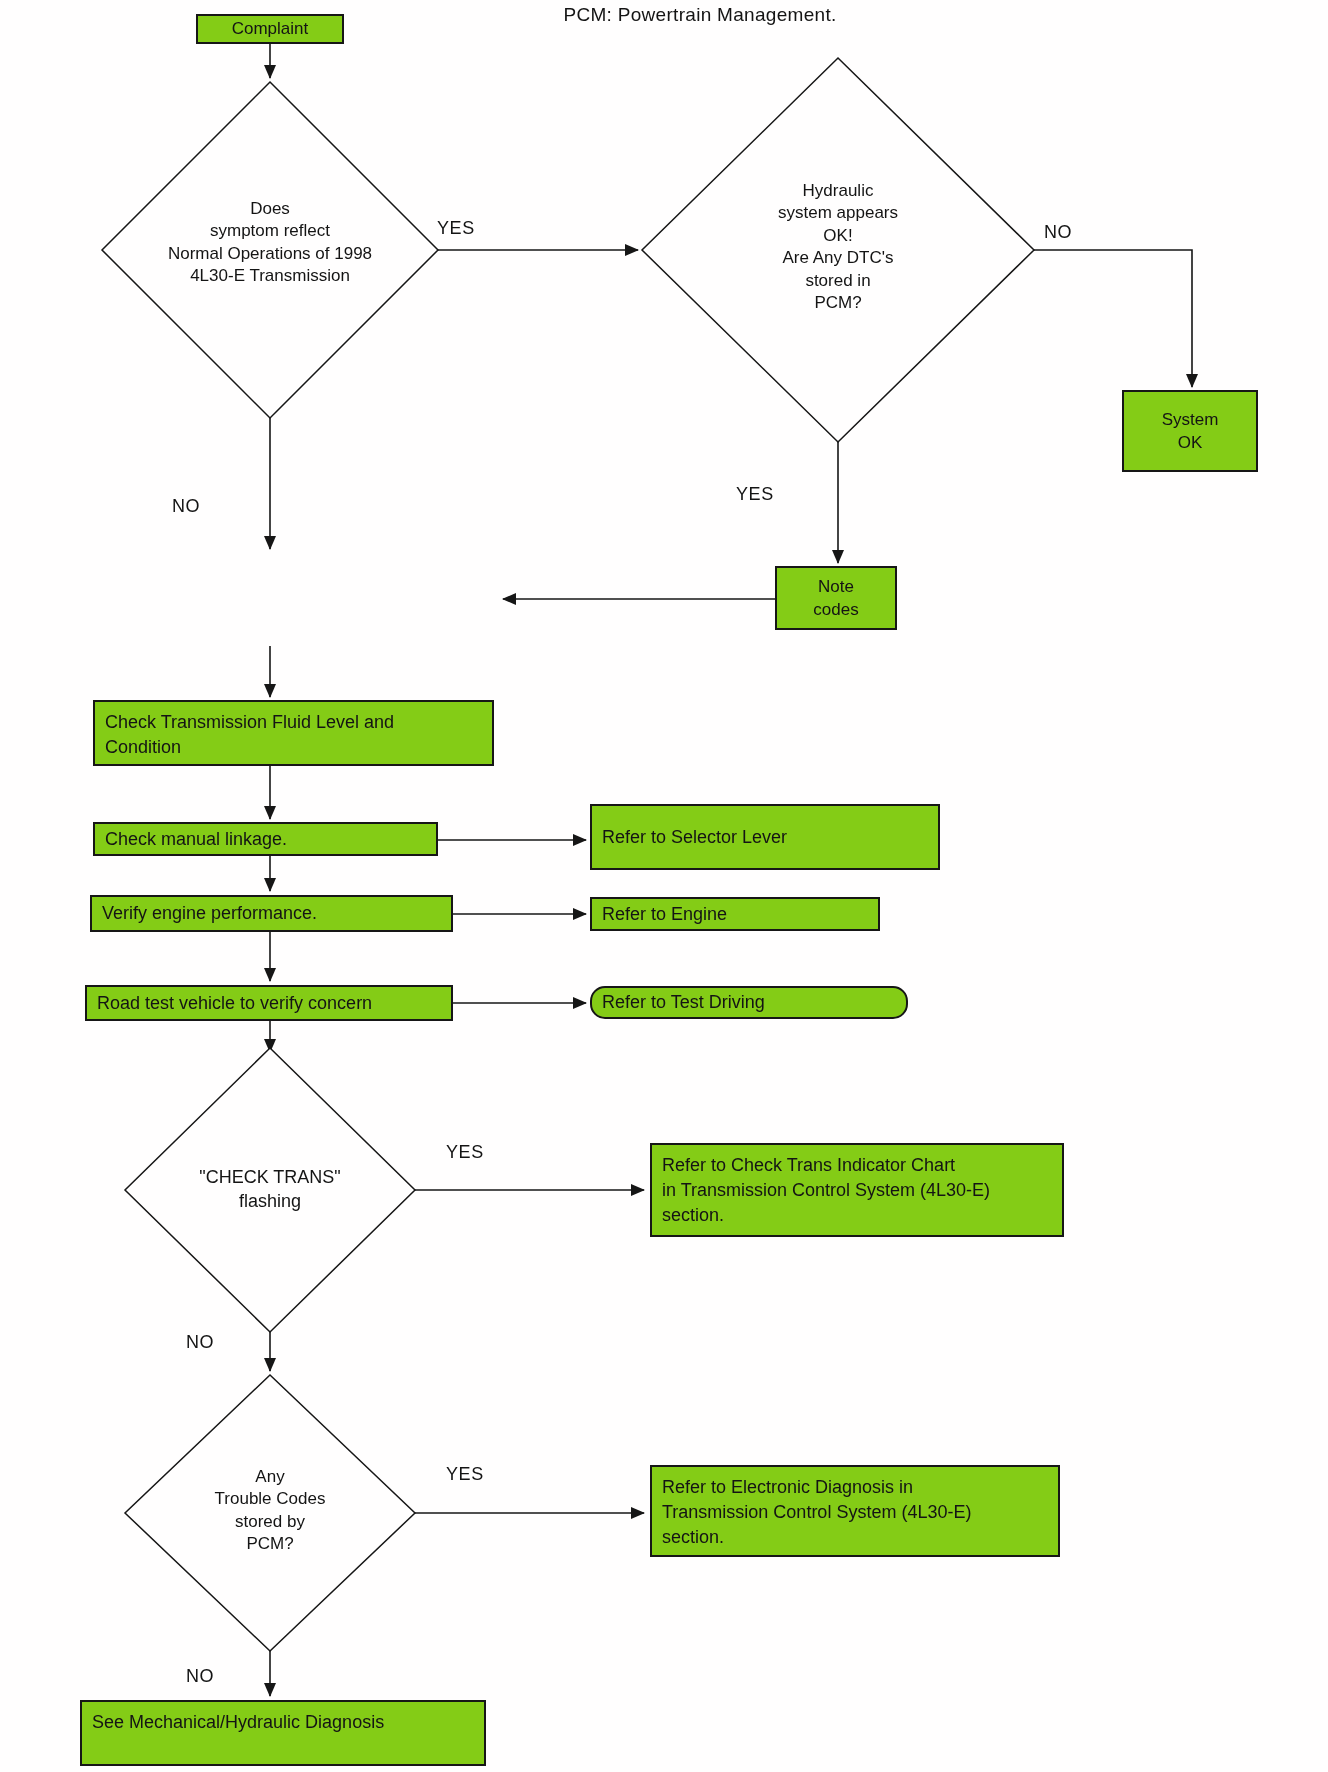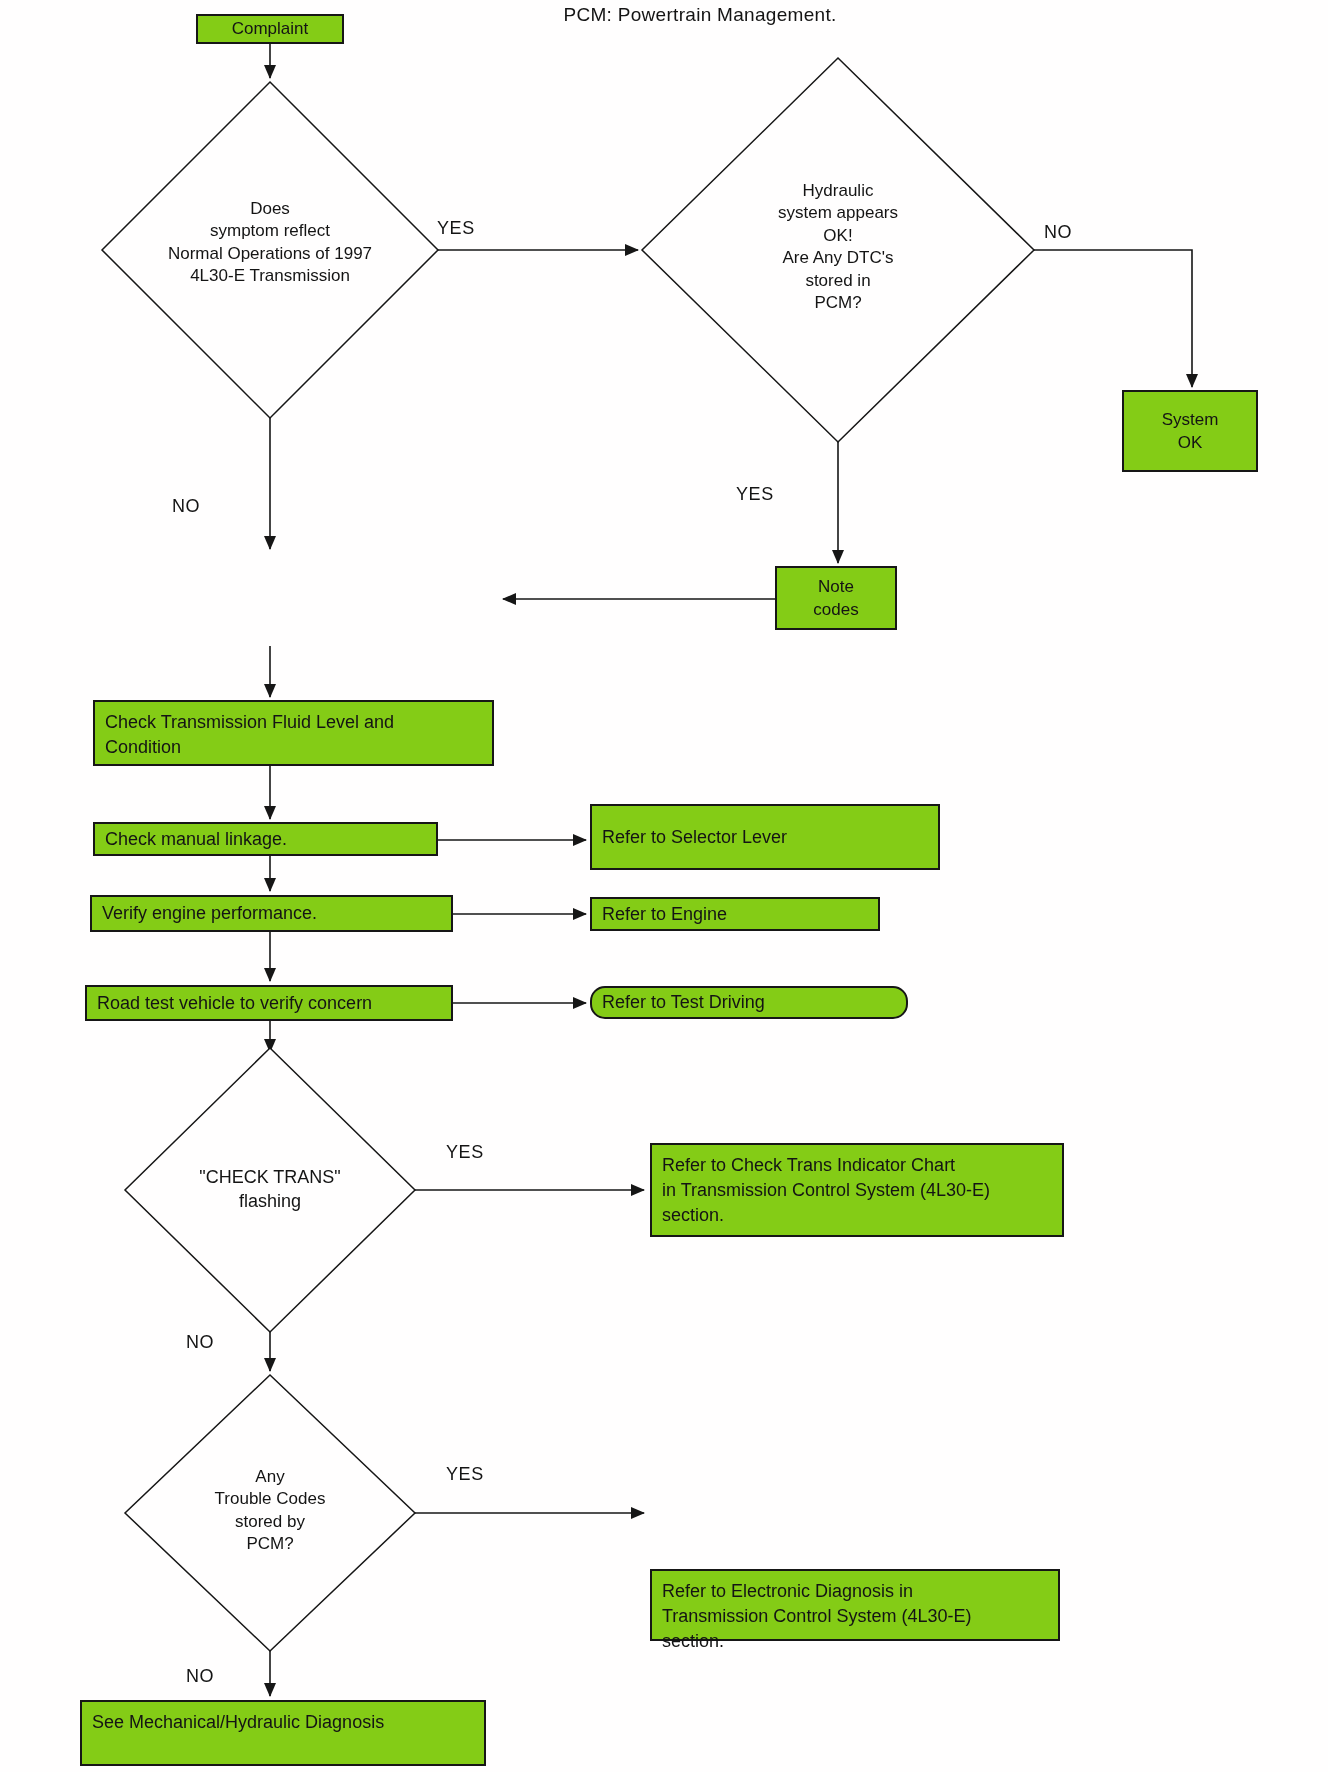--- a/index.html
+++ b/index.html
@@ -103,21 +103,21 @@
       <polygon points="270,1375 415,1513 270,1651 125,1513"></polygon>
     </g>
   </svg>
 
   <div class="title">PCM: Powertrain Management.</div>
 
   <div class="box center" style="left:196px;top:14px;width:148px;height:30px;font-size:17px;">Complaint</div>
 
   <div class="dtext" style="left:115px;top:198px;width:310px;">Does
 symptom reflect
-Normal Operations of 1997
+Normal Operations of 1998
 4L30-E Transmission</div>
   <div class="dtext" style="left:718px;top:180px;width:240px;">Hydraulic
 system appears
 OK!
 Are Any DTC's
 stored in
 PCM?</div>
   <div class="dtext" style="left:140px;top:1166px;width:260px;font-size:18px;">"CHECK TRANS"
 flashing</div>
   <div class="dtext" style="left:150px;top:1466px;width:240px;">Any
@@ -153,19 +153,19 @@
   <div class="box" style="left:590px;top:897px;width:290px;height:34px;">Refer to Engine</div>
 
   <div class="box" style="left:85px;top:985px;width:368px;height:36px;">Road test vehicle to verify concern</div>
 
   <div class="box" style="left:590px;top:986px;width:318px;height:33px;border-radius:15px;">Refer to Test Driving</div>
 
   <div class="box topalign" style="left:650px;top:1143px;width:414px;height:94px;">Refer to Check Trans Indicator Chart
 in Transmission Control System (4L30-E)
 section.</div>
 
-  <div class="box topalign" style="left:650px;top:1569px;width:410px;height:72px;">Refer to Electronic Diagnosis in
+  <div class="box topalign" style="left:650px;top:1465px;width:410px;height:92px;">Refer to Electronic Diagnosis in
 Transmission Control System (4L30-E)
 section.</div>
 
   <div class="box topalign" style="left:80px;top:1700px;width:406px;height:66px;">See Mechanical/Hydraulic Diagnosis</div>
 
 </div>
 
 </body></html>

